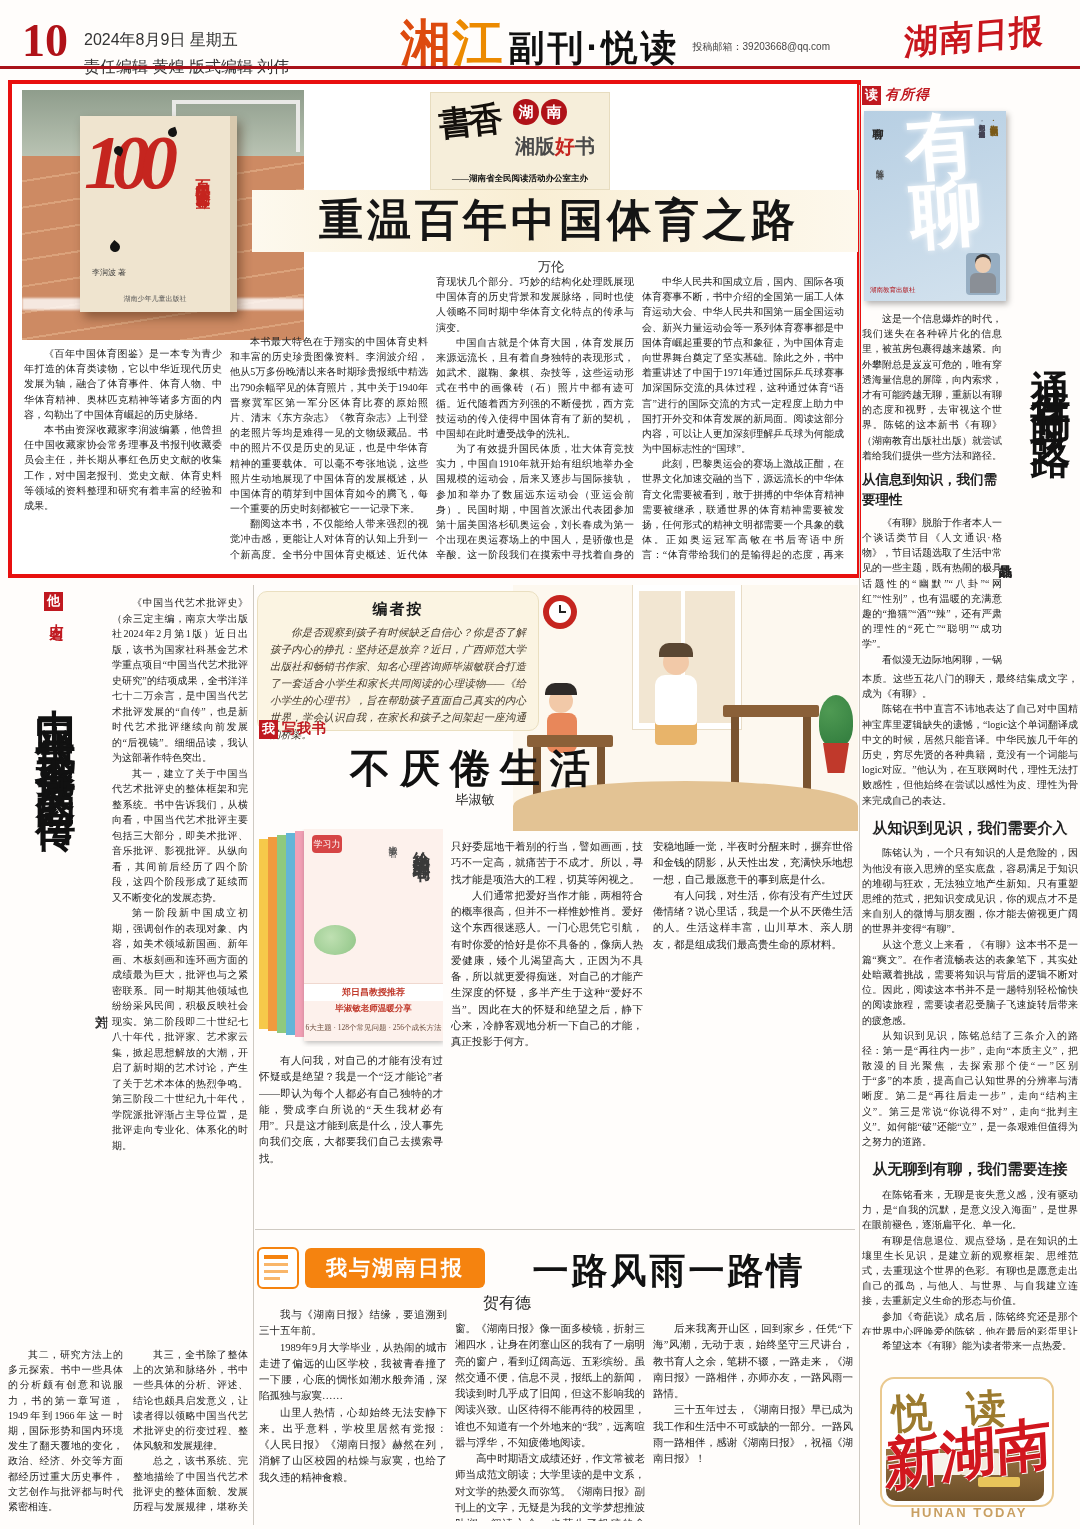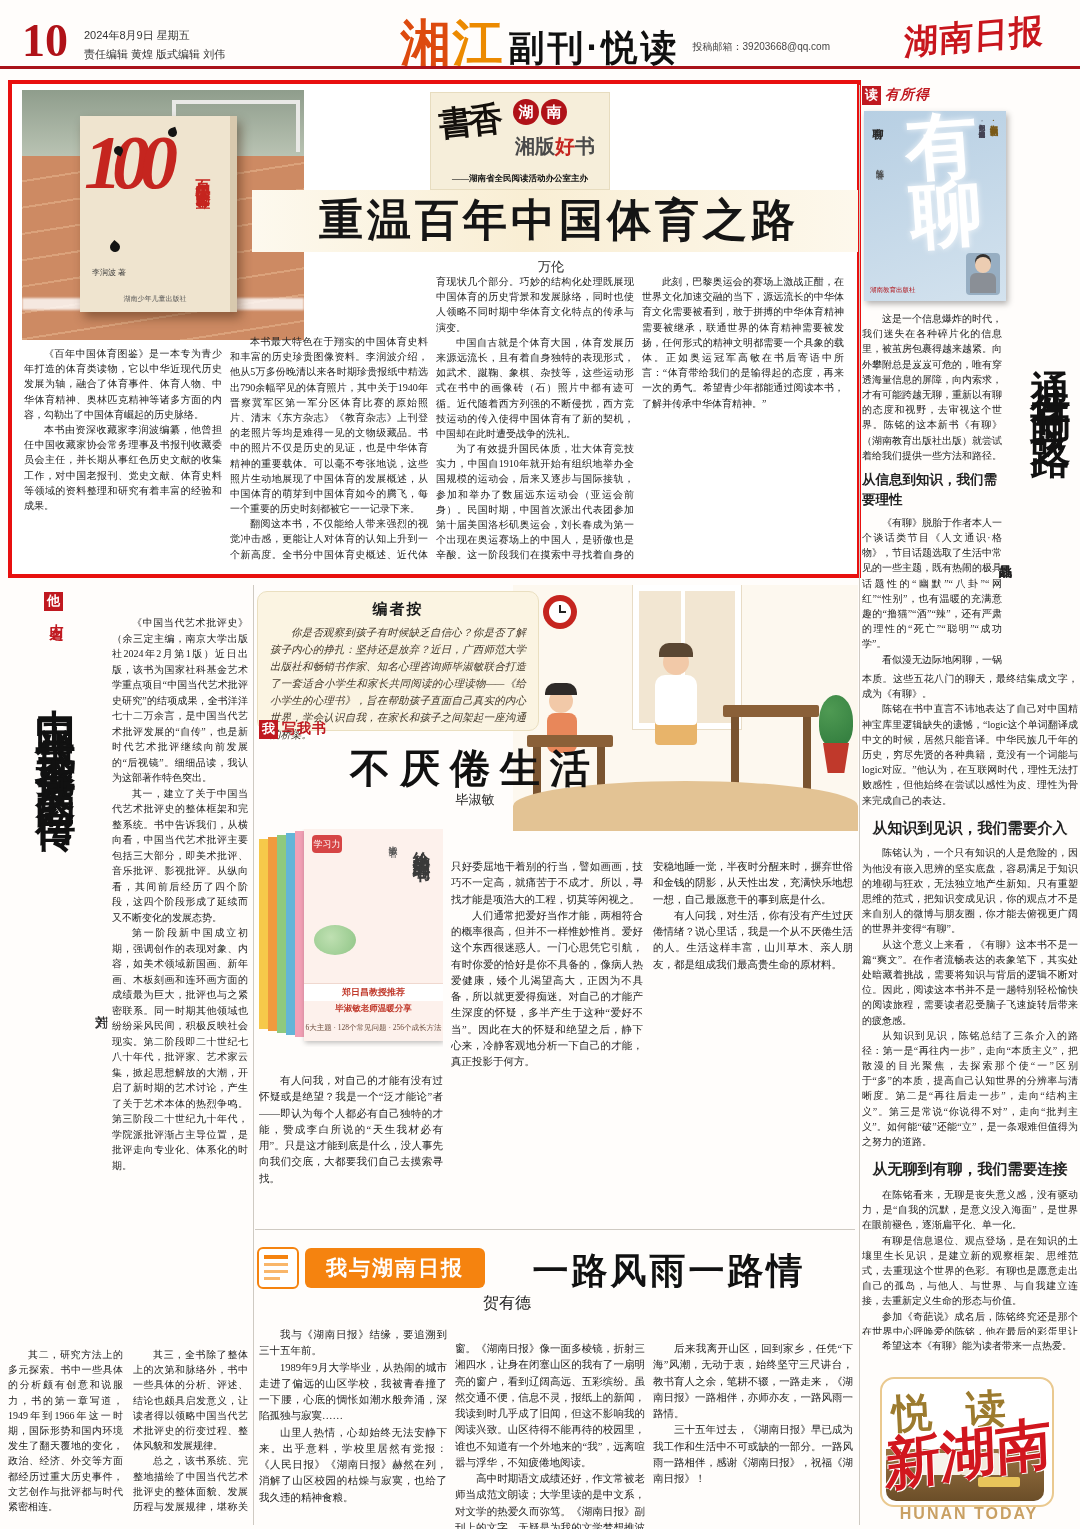--- a/index.html
+++ b/index.html
@@ -3,27 +3,27 @@
 <meta charset="utf-8">
 <style>
   html,body{margin:0;padding:0;background:#e9e9e9;}
   #page{position:relative;width:1080px;height:1529px;margin:0 auto;background:#fffdfb;overflow:hidden;
         font-family:"Liberation Serif",serif;color:#1b1b1b;}
   .abs{position:absolute;}
   .serif{font-family:"Liberation Serif",serif;}
   .sans{font-family:"Liberation Sans",sans-serif;}
   .p{margin:0;text-indent:2em;text-align:justify;}
   .body-txt{font-size:10px;line-height:1.52;color:#222;overflow:hidden;}
-  .body-txt2{font-size:10.5px;line-height:1.55;color:#222;overflow:hidden;margin-top:20px;}
+  .body-txt2{font-size:10.5px;line-height:1.55;color:#222;overflow:hidden;}
   .vt{writing-mode:vertical-rl;}
   .clip{overflow:hidden;}
   
   .rule{background:#a9121a;}
   .pgnum{font-size:46px;color:#b01218;font-weight:bold;}
-  .hdmeta{font-size:11px;color:#333;line-height:1.7;}
+  .hdmeta{font-size:16px;color:#333;line-height:1.7;}
   .masthead-big{font-size:50px;font-weight:bold;letter-spacing:2px;}
   .masthead-rest{font-size:36px;font-weight:900;font-family:"Liberation Sans",sans-serif;color:#101010;letter-spacing:3px;}
   .brand{font-size:34px;font-weight:bold;color:#c8161d;transform:rotate(-5deg) skewX(-6deg);letter-spacing:1px;}
   
   #featured{border:4px solid #e8100f;background:#fff;}
   .headline{font-size:44px;font-weight:bold;letter-spacing:4px;color:#151515;text-align:center;
             background:linear-gradient(90deg,#fdf9ee 0%,#f9eed4 45%,#fdf8ec 100%);padding-left:8px;}
   .bylineC{font-size:13px;text-align:center;color:#222;}
   
   .sxbadge{background:#f6eeda;border:1px solid #e7dcbf;}
@@ -104,20 +104,21 @@
     <div class="abs body-txt" style="left:218px;top:250px;width:198px;height:230px;">
       <p class="p">本书最大特色在于翔实的中国体育史料和丰富的历史珍贵图像资料。李润波介绍，他从5万多份晚清以来各时期珍贵报纸中精选出790余幅罕见的体育照片，其中关于1940年晋察冀军区第一军分区体育比赛的原始照片、清末《东方杂志》《教育杂志》上刊登的老照片等均是难得一见的文物级藏品。书中的照片不仅是历史的见证，也是中华体育精神的重要载体。可以毫不夸张地说，这些照片生动地展现了中国体育的发展概述，从中国体育的萌芽到中国体育如今的腾飞，每一个重要的历史时刻都被它一一记录下来。</p>
       <p class="p">翻阅这本书，不仅能给人带来强烈的视觉冲击感，更能让人对体育的认知上升到一个新高度。全书分中国体育史概述、近代体育变革、现代体育成就、体坛精英扫描以及当代社会体</p>
     </div>
     <div class="abs body-txt" style="left:424px;top:190px;width:198px;height:290px;">
       <p class="p" style="text-indent:0;">育现状几个部分。巧妙的结构化处理既展现中国体育的历史背景和发展脉络，同时也使人领略不同时期中华体育文化特点的传承与演变。</p>
       <p class="p">中国自古就是个体育大国，体育发展历来源远流长，且有着自身独特的表现形式，如武术、蹴鞠、象棋、杂技等，这些运动形式在书中的画像砖（石）照片中都有迹可循。近代随着西方列强的不断侵扰，西方竞技运动的传入使得中国体育有了新的契机，中国却在此时遭受战争的洗礼。</p>
       <p class="p">为了有效提升国民体质，壮大体育竞技实力，中国自1910年就开始有组织地举办全国规模的运动会，后来又逐步与国际接轨，参加和举办了数届远东运动会（亚运会前身）。民国时期，中国首次派出代表团参加第十届美国洛杉矶奥运会，刘长春成为第一个出现在奥运赛场上的中国人，是骄傲也是辛酸。这一阶段我们在摸索中寻找着自身的体育发展之路，书中详细介绍了民国兴建的诸多体育设施、体育专科学校以及出版的各类介绍西方竞技体育项目的书籍等。</p>
     </div>
     <div class="abs body-txt" style="left:630px;top:190px;width:202px;height:290px;">
+      <p class="p">中华人民共和国成立后，国内、国际各项体育赛事不断，书中介绍的全国第一届工人体育运动大会、中华人民共和国第一届全国运动会、新兴力量运动会等一系列体育赛事都是中国体育崛起重要的节点和象征，为中国体育走向世界舞台奠定了坚实基础。除此之外，书中着重讲述了中国于1971年通过国际乒乓球赛事加深国际交流的具体过程，这种通过体育“语言”进行的国际交流的方式一定程度上助力中国打开外交和体育发展的新局面。阅读这部分内容，可以让人更加深刻理解乒乓球为何能成为中国标志性的“国球”。</p>
       <p class="p">此刻，巴黎奥运会的赛场上激战正酣，在世界文化加速交融的当下，源远流长的中华体育文化需要被看到，敢于拼搏的中华体育精神需要被继承，联通世界的体育精神需要被发扬，任何形式的精神文明都需要一个具象的载体。正如奥运冠军高敏在书后寄语中所言：“体育带给我们的是输得起的态度，再来一次的勇气。希望青少年都能通过阅读本书，了解并传承中华体育精神。”</p>
     </div>
   </div>
 
   <div class="abs vsep" style="left:253px;top:585px;height:940px;"></div>
   <div class="abs vsep" style="left:859px;top:85px;height:1440px;"></div>
 
   <div class="abs" style="left:0;top:585px;width:252px;height:944px;">
     <div class="abs" style="left:44px;top:6px;width:22px;">
       <span class="lblbox">他</span>
@@ -284,17 +285,17 @@
     <div class="abs" style="left:18px;top:1292px;width:178px;height:150px;">
       <div class="abs" style="left:0;top:0;width:170px;height:126px;border:2px solid #eac98f;border-radius:14px;background:#fff;overflow:hidden;">
         <div class="abs" style="left:4px;bottom:4px;width:158px;height:52px;border-radius:0 0 10px 10px;background:linear-gradient(#9a7342,#6b4e28);">
           <div class="abs" style="left:34px;top:4px;width:44px;height:22px;background:#f6f2ea;transform:skewX(-14deg);border-radius:2px;"></div>
           <div class="abs" style="left:72px;top:4px;width:44px;height:22px;background:#efe8da;transform:skewX(14deg);border-radius:2px;"></div>
           <div class="abs" style="left:92px;top:28px;width:42px;height:10px;background:#e8c45a;border-radius:2px;"></div>
         </div>
         <div class="abs serif" style="left:10px;top:4px;font-size:40px;font-weight:bold;color:#9c7b2f;letter-spacing:34px;transform:rotate(-3deg);white-space:nowrap;"><span>悦</span><span>读</span></div>
         <div class="abs serif" style="left:2px;top:38px;font-size:56px;font-weight:bold;color:#d1161e;transform:rotate(-8deg) skewX(-6deg);text-shadow:1px 1px 0 #fff,-1px -1px 0 #fff;white-space:nowrap;">新湖南</div>
       </div>
-      <div class="abs sans" style="left:0;top:128px;width:178px;text-align:center;font-size:16px;font-weight:bold;color:#c9a063;letter-spacing:2px;">HUNAN TODAY</div>
+      <div class="abs sans" style="left:0;top:128px;width:178px;text-align:center;font-size:13px;font-weight:bold;color:#c9a063;letter-spacing:2px;">HUNAN TODAY</div>
     </div>
   </div>
 
 </div>
 
 </body></html>

